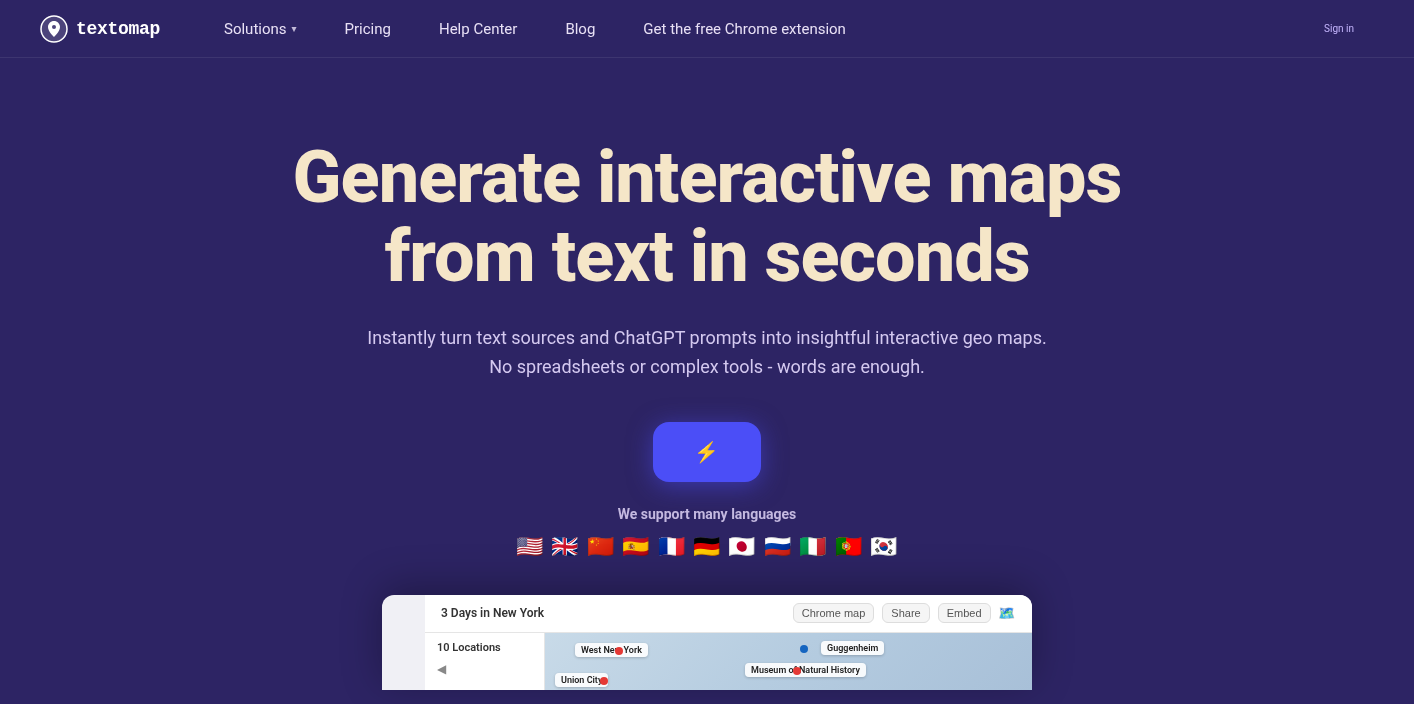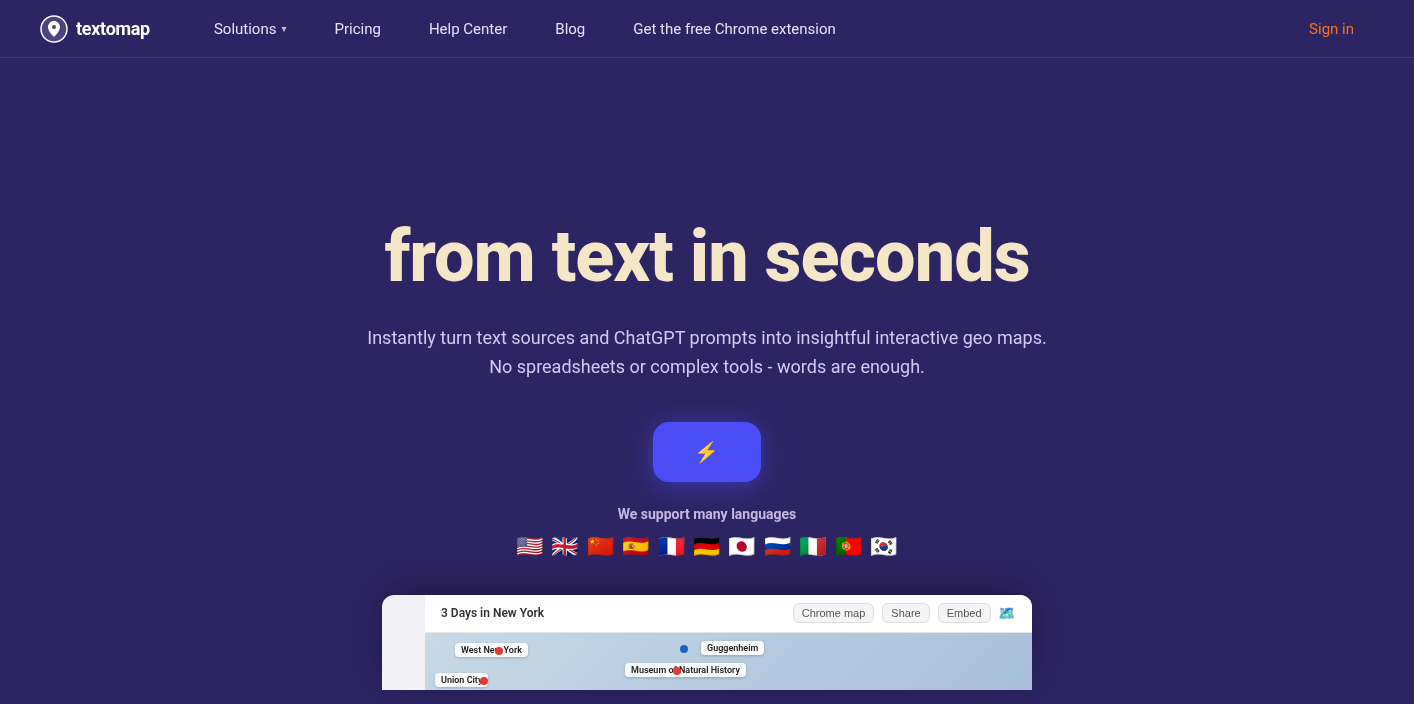--- a/index.html
+++ b/index.html
@@ -26,20 +26,21 @@
       background-color: #2d2464;
       border-bottom: 1px solid rgba(255,255,255,0.08);
     }
 
     .nav-logo {
       display: flex;
       align-items: center;
       gap: 8px;
       margin-right: 40px;
       cursor: pointer;
+      font-family: Liberation Mono, monospace;
     }
 
     .nav-logo-icon {
       width: 28px;
       height: 28px;
     }
 
     .nav-logo-text {
       font-size: 18px;
       font-weight: 700;
@@ -77,22 +78,22 @@
       opacity: 0.8;
     }
 
     .nav-chrome-ext {
       color: #e8e0f5;
       font-size: 15px;
     }
 
     .nav-signin {
       margin-left: auto;
-      color: #f97316;
-      font-size: 15px;
+      color: #c4b5fd;
+      font-size: 10px;
       padding: 0 20px;
       height: 46px;
       display: flex;
       align-items: center;
       cursor: pointer;
     }
 
     
     .hero {
       display: flex;
@@ -262,21 +263,21 @@
     <a class="nav-link">Help Center</a>
     <a class="nav-link">Blog</a>
     <a class="nav-link nav-chrome-ext">Get the free Chrome extension</a>
   </div>
 
   <a class="nav-signin">Sign in</a>
 </nav>
 
 <section class="hero">
   <h1 class="hero-title">
-    <br>
+    <span>Generate interactive maps</span><br>
     <span>from text in seconds</span>
   </h1>
 
   <p class="hero-subtitle">
     <span>Instantly turn text sources and ChatGPT prompts into insightful interactive geo maps.</span><br>
     <span>No spreadsheets or complex tools - words are enough.</span>
   </p>
 
   <button class="hero-cta-btn">
     <span>⚡</span>
@@ -302,20 +303,24 @@
     <div class="map-preview-bar">
       <span class="map-preview-bar-left">3 Days in New York</span>
       <div class="map-preview-bar-right">
         <button class="map-preview-bar-btn">Chrome map</button>
         <button class="map-preview-bar-btn">Share</button>
         <button class="map-preview-bar-btn">Embed</button>
         <span style="font-size:14px;">🗺️</span>
       </div>
     </div>
     <div class="map-preview-content">
+      <div class="map-preview-sidebar">
+        <span style="font-weight:600;color:#333;font-size:11px;">10 Locations</span>
+        <span style="font-size:12px;color:#888;margin-top:4px;">◀</span>
+      </div>
       <div class="map-preview-map">
 
         <div class="map-label" style="top:10px;left:30px;">West New York</div>
         <div class="map-label" style="top:8px;left:276px;">Guggenheim</div>
         <div class="map-label" style="top:30px;left:200px;">Museum of Natural History</div>
         <div class="map-label" style="top:40px;left:10px;">Union City</div>
 
         <div class="map-pin" style="top:14px;left:70px;"></div>
         <div class="map-pin" style="top:12px;left:255px;background:#1565c0;"></div>
         <div class="map-pin" style="top:34px;left:248px;background:#e53935;"></div>

